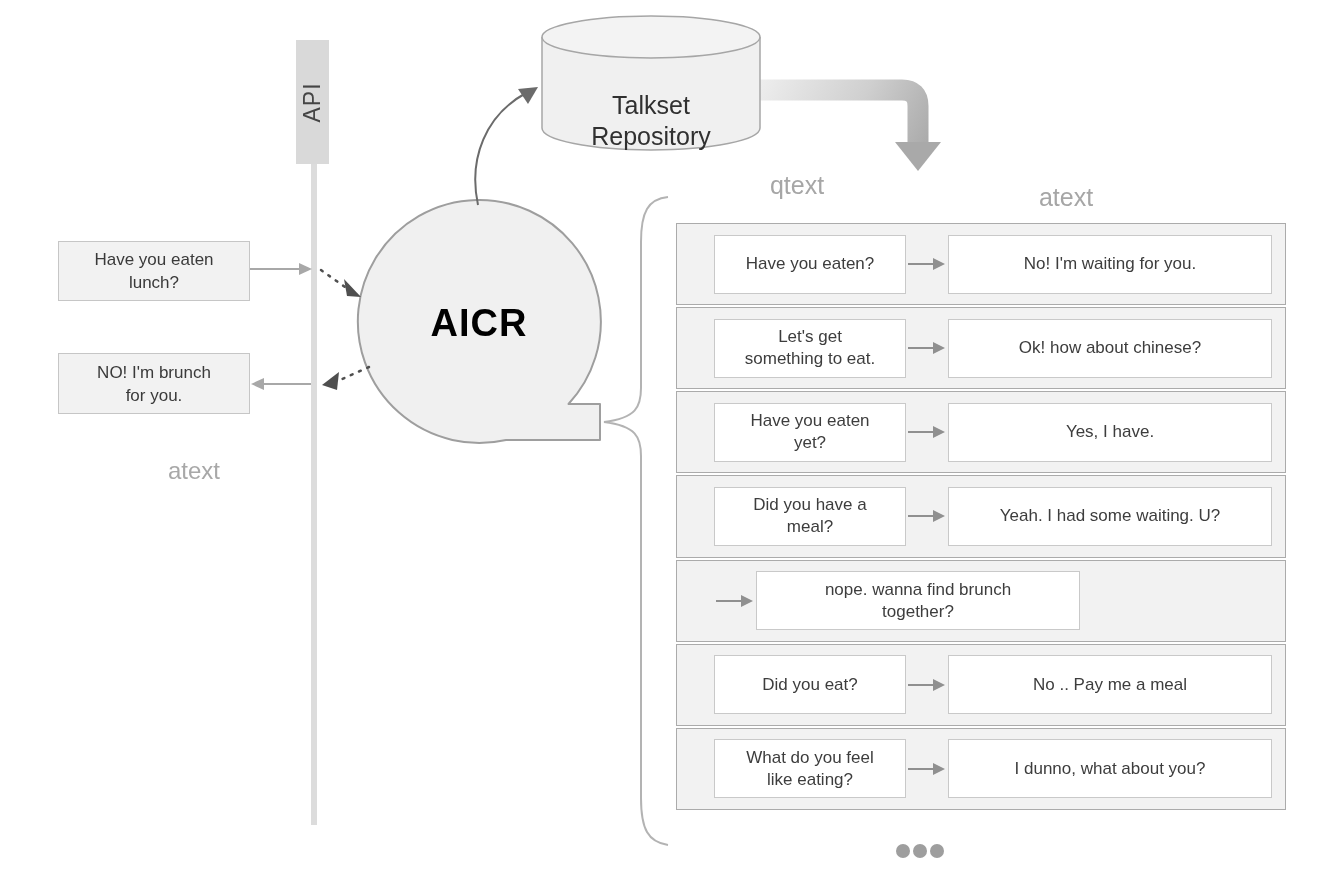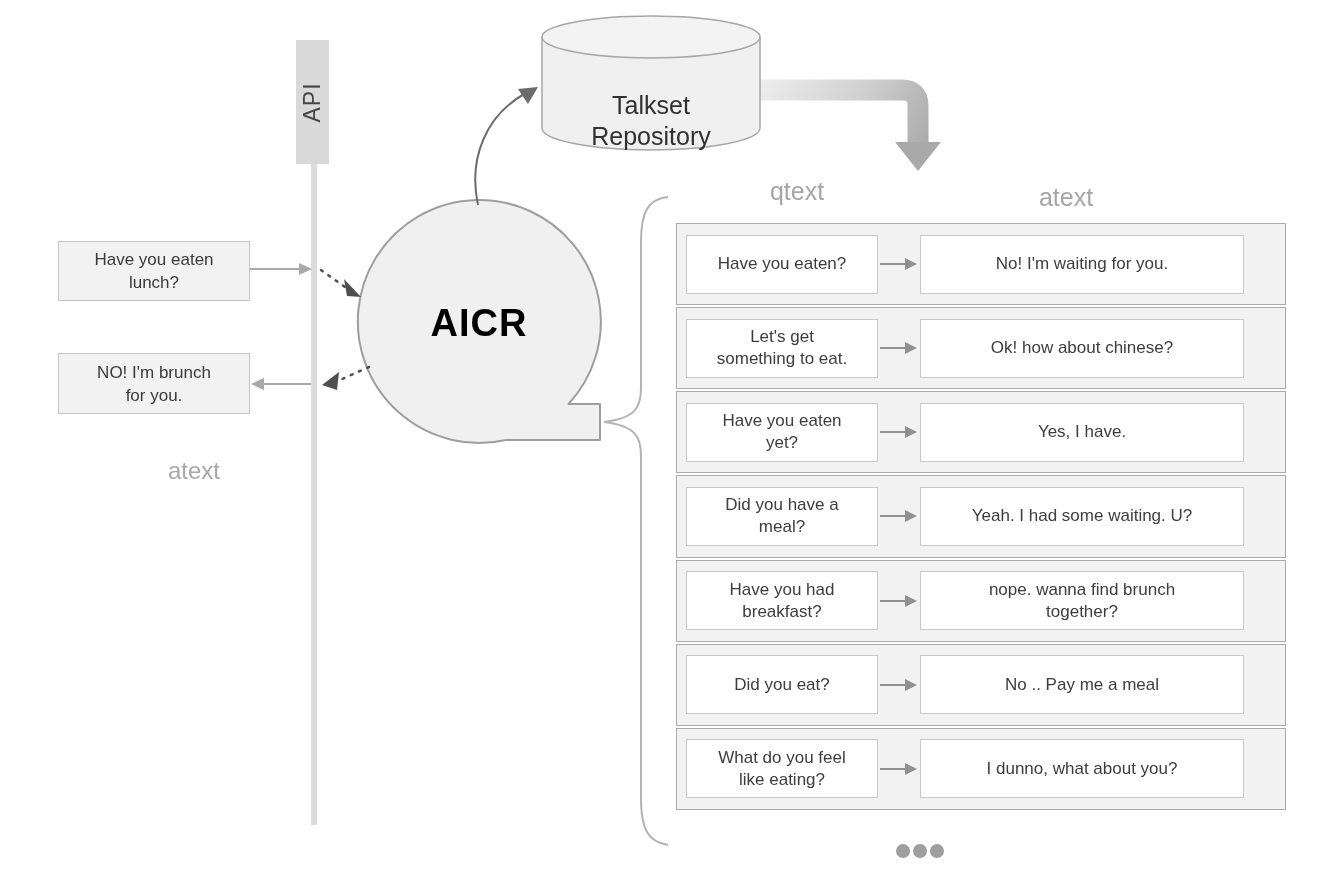--- a/index.html
+++ b/index.html
@@ -20,21 +20,21 @@
   .aicr-label{left:358px;top:302px;width:242px;text-align:center;font-size:38px;
               font-weight:bold;color:#000000;letter-spacing:1px;z-index:3;}
   .repo-label{left:542px;top:70px;width:218px;text-align:center;font-size:25px;
               color:#303030;line-height:31px;white-space:pre-line;z-index:3;margin-top:20px;}
   
   .col-header{font-size:25px;color:#a6a6a6;z-index:3;text-align:center;width:140px;}
   
   .ttable{left:676px;top:223px;width:610px;height:587px;display:flex;flex-direction:column;
           gap:2px;z-index:3;}
   .trow{flex:1;background:#f2f2f2;border:1px solid #ababab;display:flex;align-items:center;
-        padding-left:9px;box-sizing:border-box;}
+        padding-left:37px;box-sizing:border-box;}
   .qbox,.abox{background:#ffffff;border:1px solid #c9c9c9;height:57px;display:flex;
               align-items:center;justify-content:center;text-align:center;font-size:17px;
               color:#3d3d3d;line-height:22px;white-space:pre-line;}
   .qbox{width:190px;}
   .abox{width:322px;}
   .rarrow{margin:0 1px;flex:0 0 40px;}
   .rarrow line{stroke:#909090;stroke-width:2;}
   .rarrow polygon{fill:#909090;}
   
   .dots{left:896px;top:844px;display:flex;gap:3px;z-index:3;}
@@ -103,21 +103,21 @@
 <div class="abs msg-box" style="left:58px;top:241px;width:190px;height:58px;">Have you eaten
 lunch?</div>
 <div class="abs msg-box" style="left:58px;top:353px;width:190px;height:59px;">NO! I'm brunch
 for you.</div>
 <div class="abs side-label" style="left:168px;top:415px;">atext</div>
 
 <div class="abs aicr-label">AICR</div>
 <div class="abs repo-label">Talkset
 Repository</div>
 
-<div class="abs col-header" style="left:727px;top:177px;">qtext</div>
+<div class="abs col-header" style="left:727px;top:171px;">qtext</div>
 <div class="abs col-header" style="left:996px;top:183px;">atext</div>
 
 <div class="abs ttable">
   <div class="trow">
     <div class="qbox">
       <span class="q">Have you eaten?</span>
     </div>
     <svg class="rarrow" width="40" height="20" viewBox="0 0 40 20">
       <line x1="1" y1="10" x2="26" y2="10"></line>
       <polygon points="26,4 26,16 38,10"></polygon>
@@ -163,24 +163,20 @@
     <svg class="rarrow" width="40" height="20" viewBox="0 0 40 20">
       <line x1="1" y1="10" x2="26" y2="10"></line>
       <polygon points="26,4 26,16 38,10"></polygon>
     </svg>
     <div class="abox">
       <span class="a">Yeah. I had some waiting. U?</span>
     </div>
   </div>
 
   <div class="trow">
-    <div class="qbox">
-      <span class="q">Have you had
-breakfast?</span>
-    </div>
     <svg class="rarrow" width="40" height="20" viewBox="0 0 40 20">
       <line x1="1" y1="10" x2="26" y2="10"></line>
       <polygon points="26,4 26,16 38,10"></polygon>
     </svg>
     <div class="abox">
       <span class="a">nope. wanna find brunch
 together?</span>
     </div>
   </div>
 

